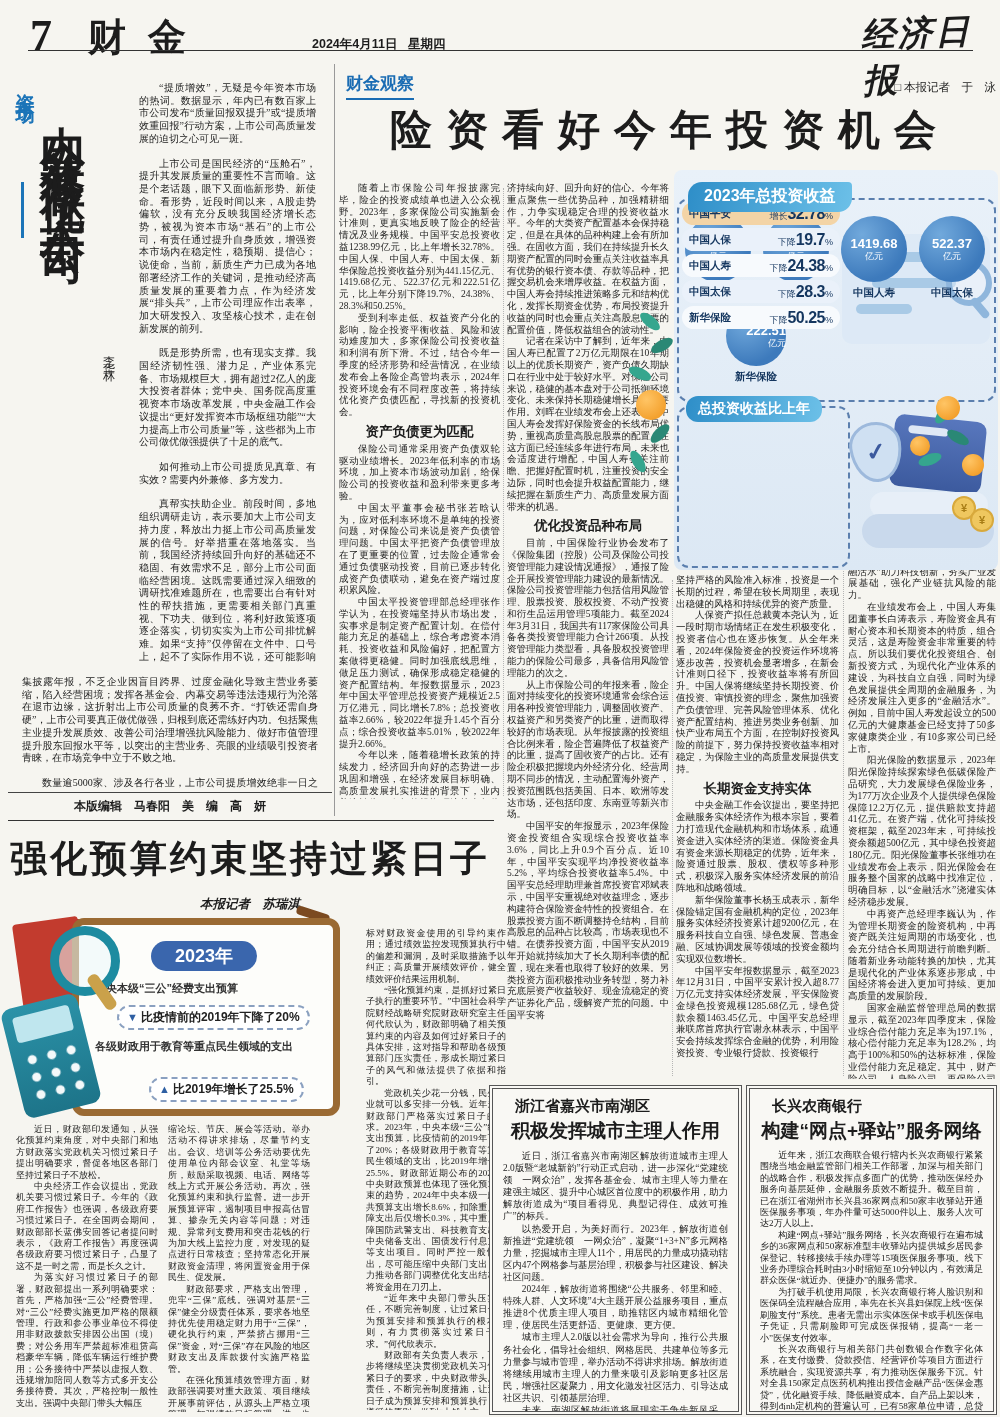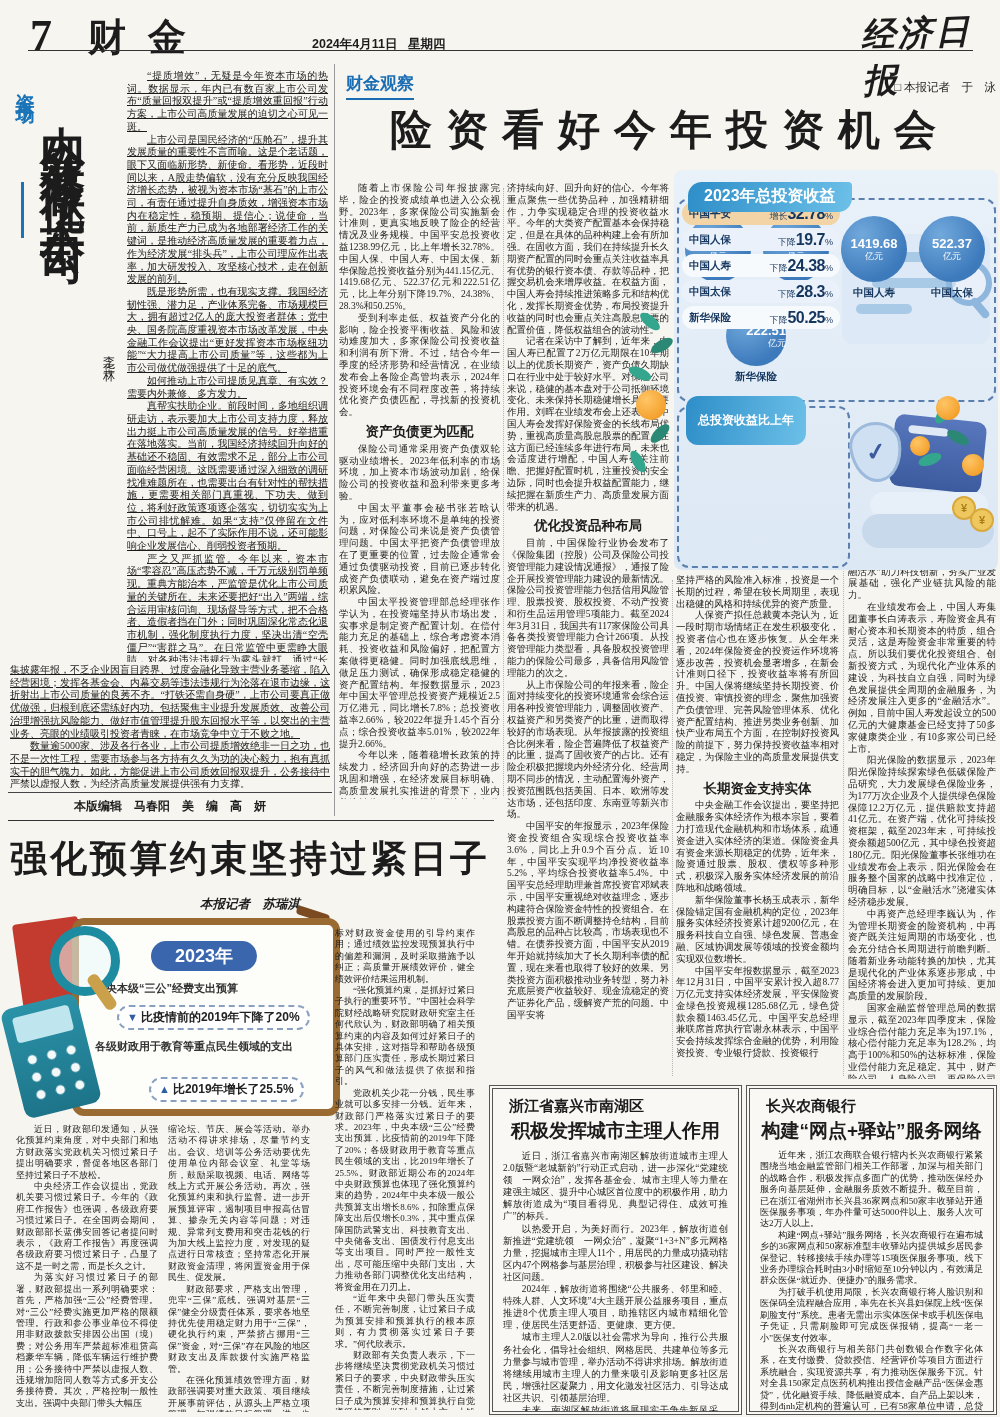--- a/index.html
+++ b/index.html
@@ -16,21 +16,21 @@
   .vrule{background:#999;width:1px;}
   .dotrule{width:0;border-left:1px dotted #b5b5b5;}
   
   .v-kicker{left:12px;top:78px;writing-mode:vertical-rl;font-size:19px;font-weight:900;color:#1b74b8;
             letter-spacing:4px;font-family:"Liberation Sans",sans-serif;}
   .v-kicker-bar{left:21px;top:182px;width:3px;height:56px;background:#1b74b8;}
   .v-headline{left:38px;top:90px;height:580px;writing-mode:vertical-rl;font-size:45px;font-weight:900;
               letter-spacing:13px;font-family:"Liberation Sans",sans-serif;line-height:1.1;}
   .v-author{left:100px;top:346px;writing-mode:vertical-rl;font-size:12px;letter-spacing:7px;color:#222;}
   .lbody{font-size:10px;line-height:12.7px;text-align:justify;overflow:hidden;}
-  .lbody .para{margin:0;text-indent:2em;text-decoration:underline;}
+  .lbody .para{margin:12px;text-indent:2em;}
   .lbody .para.cont{text-indent:0;}
   .left-narrow{left:127px;top:70px;width:201px;height:592px;}
   .left-wide{left:10px;top:664px;width:320px;height:124px;}
   .page-footer-rule{left:8px;top:792px;width:324px;height:1px;background:#444;}
   .page-footer{left:8px;top:798px;width:324px;text-align:center;font-size:12px;font-weight:bold;}
   
   .mkicker{left:346px;top:72px;font-size:17px;font-weight:900;color:#1a6cb3;
            border-bottom:2px solid #1a6cb3;padding-bottom:3px;font-family:"Liberation Sans",sans-serif;}
   .mbyline{left:840px;top:80px;width:156px;font-size:11.5px;text-align:right;}
   .mheadline{left:340px;top:102px;width:660px;text-align:center;font-size:42px;font-weight:900;
@@ -50,22 +50,22 @@
   .ig-frame{position:absolute;left:3px;top:28px;width:315px;height:200px;border:2px dashed #5b7fae;border-radius:12px;}
   .ig-title{position:absolute;left:14px;top:12px;padding:4px 16px 5px;border-radius:14px 4px 14px 4px;
             background:linear-gradient(100deg,#2e8ec8,#6cc0e8);color:#fff;font-size:16px;font-weight:900;z-index:3;}
   .circle{position:absolute;width:66px;height:66px;border-radius:50%;z-index:2;
           background:radial-gradient(circle at 32% 28%,#71a9dc,#3d7abc 70%);
           color:#fff;text-align:center;display:flex;flex-direction:column;justify-content:center;}
   .circle b{font-size:13px;line-height:14px;}
   .circle i{font-style:normal;font-size:9px;line-height:10px;}
   .circle-label{position:absolute;width:78px;text-align:center;font-size:10.5px;font-weight:bold;color:#14365f;z-index:2;}
   .cmp-box{position:absolute;left:3px;top:236px;width:169px;height:158px;border:2px dashed #5b7fae;border-radius:12px;}
-  .cmp-title{position:absolute;left:12px;top:226px;padding:16px 12px;border-radius:12px;z-index:3;
-             background:linear-gradient(100deg,#2e8ec8,#6cc0e8);color:#fff;font-size:12px;font-weight:900;}
+  .cmp-title{position:absolute;left:12px;top:226px;padding:4px 12px;border-radius:12px;z-index:3;
+             background:linear-gradient(100deg,#2e8ec8,#6cc0e8);color:#fff;font-size:14px;font-weight:900;}
   .cmp-row{position:absolute;left:8px;width:158px;height:23px;border-radius:12px;display:flex;
            align-items:center;justify-content:space-between;padding:0 7px;box-sizing:border-box;z-index:2;}
   .cmp-label{font-size:10.5px;font-weight:bold;color:#14365f;}
   .cmp-val{color:#14365f;white-space:nowrap;}
   .cmp-val .dir{font-style:normal;font-size:9px;}
   .cmp-val b{font-size:16px;letter-spacing:-0.5px;}
   .cmp-val .pct{font-style:normal;font-size:9px;}
   .r1{top:32px;background:#f3d4a6;}
   .r2{top:58px;background:#eaf1fa;}
   .r3{top:84px;background:#f7fafd;}
@@ -112,26 +112,26 @@
         background:radial-gradient(circle,rgba(255,255,255,.95) 4px,transparent 5px);background-size:20px 18px;}
   .book{left:18px;top:920px;width:66px;height:92px;background:#c23b2e;border-radius:4px;transform:rotate(-8deg);box-shadow:3px 3px 0 #8f2a20;}
   .big-lens{left:50px;top:926px;width:52px;height:52px;border:9px solid #1d8ba0;border-radius:50%;
             background:rgba(235,248,250,.55);z-index:3;}
   .big-lens-handle{left:96px;top:972px;width:12px;height:40px;background:#caa14a;border-radius:5px;transform:rotate(-35deg);z-index:3;}
   .bcol{font-size:9px;line-height:11.4px;text-align:justify;overflow:hidden;}
   .bcol .para{margin:0;text-indent:2em;}
   .bcol .para.cont{text-indent:0;}
   .bcol1{left:16px;top:1124px;width:142px;height:288px;}
   .bcol2{left:168px;top:1124px;width:142px;height:288px;}
-  .bcol3{left:335px;top:928px;width:140px;height:482px;}
+  .bcol3{left:366px;top:928px;width:140px;height:482px;}
   
   .adbox{border:4px double #555;background:#f9f8f4;box-sizing:border-box;padding:8px 10px;overflow:hidden;}
   .ad-a{left:489px;top:1085px;width:253px;height:330px;}
   .ad-b{left:746px;top:1085px;width:251px;height:330px;}
-  .ad-kicker{font-size:15px;font-weight:900;font-family:"Liberation Sans",sans-serif;margin:0 6px 2px;}
+  .ad-kicker{font-size:15px;font-weight:900;font-family:"Liberation Sans",sans-serif;margin:0 12px 2px;}
   .ad-headline{font-size:19px;font-weight:900;text-align:center;font-family:"Liberation Sans",sans-serif;margin:0 0 6px;}
   .ad-body{font-size:9.4px;line-height:12.1px;text-align:justify;}
   .ad-body .para{margin:0;text-indent:2em;}
   .ad-b .ad-body{font-size:9.1px;line-height:11.4px;}
 </style>
 </head>
 <body>
 
 <div class="abs pageno">7</div>
 <div class="abs section-title">财金</div>

